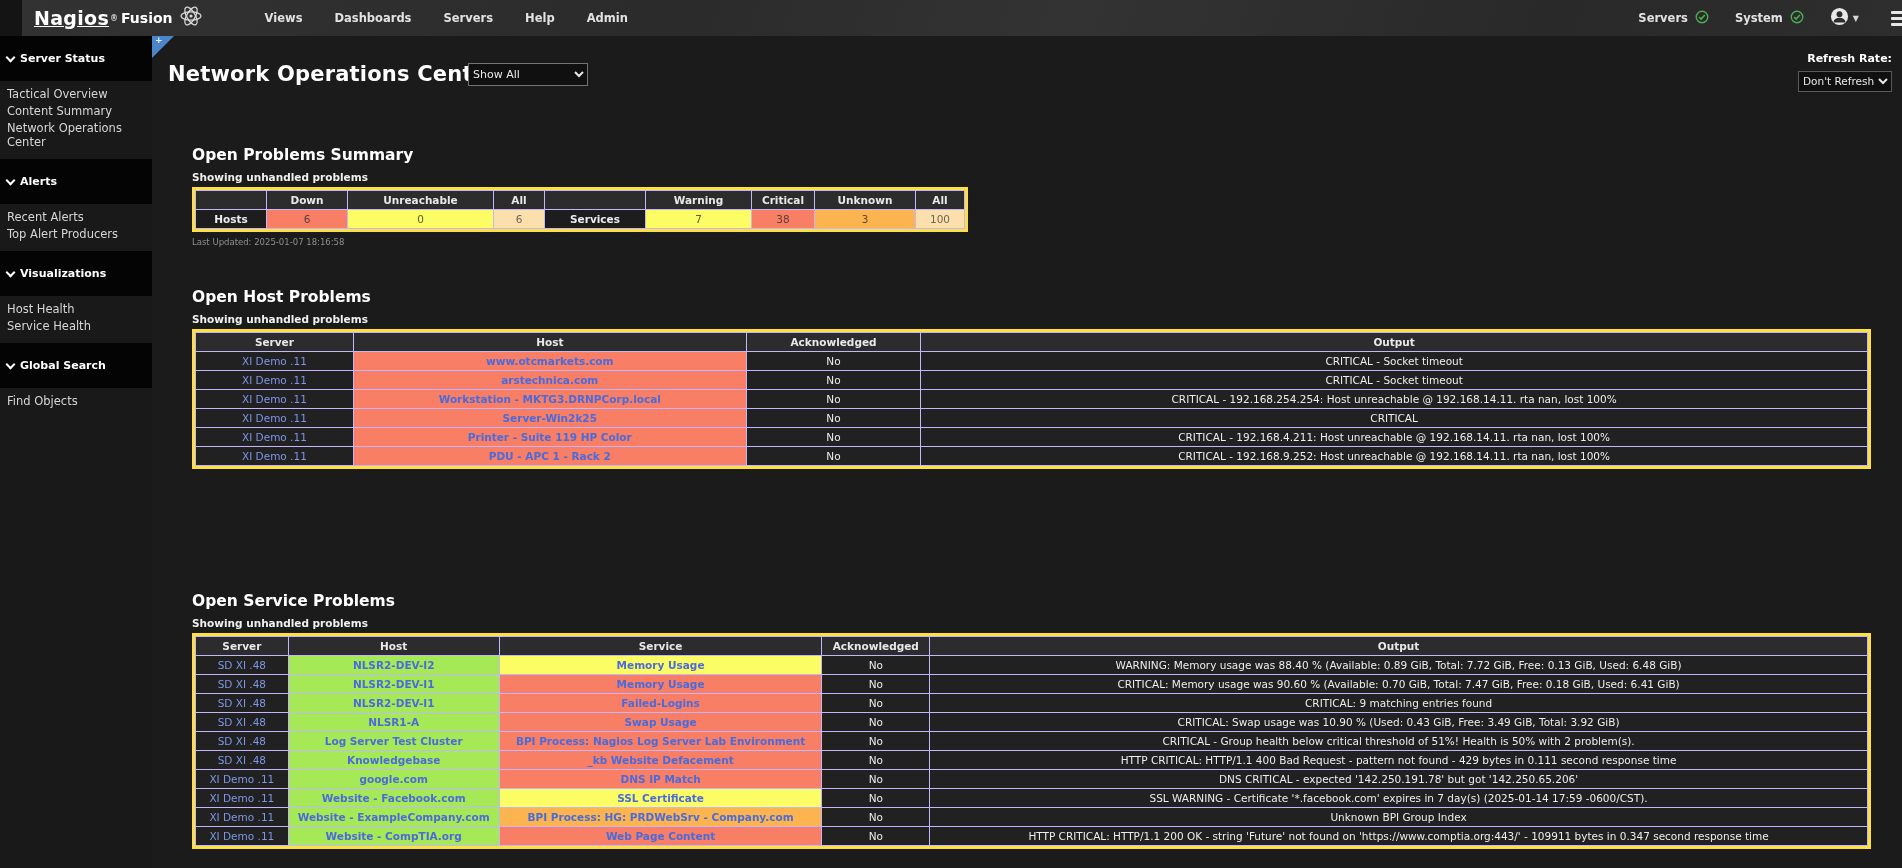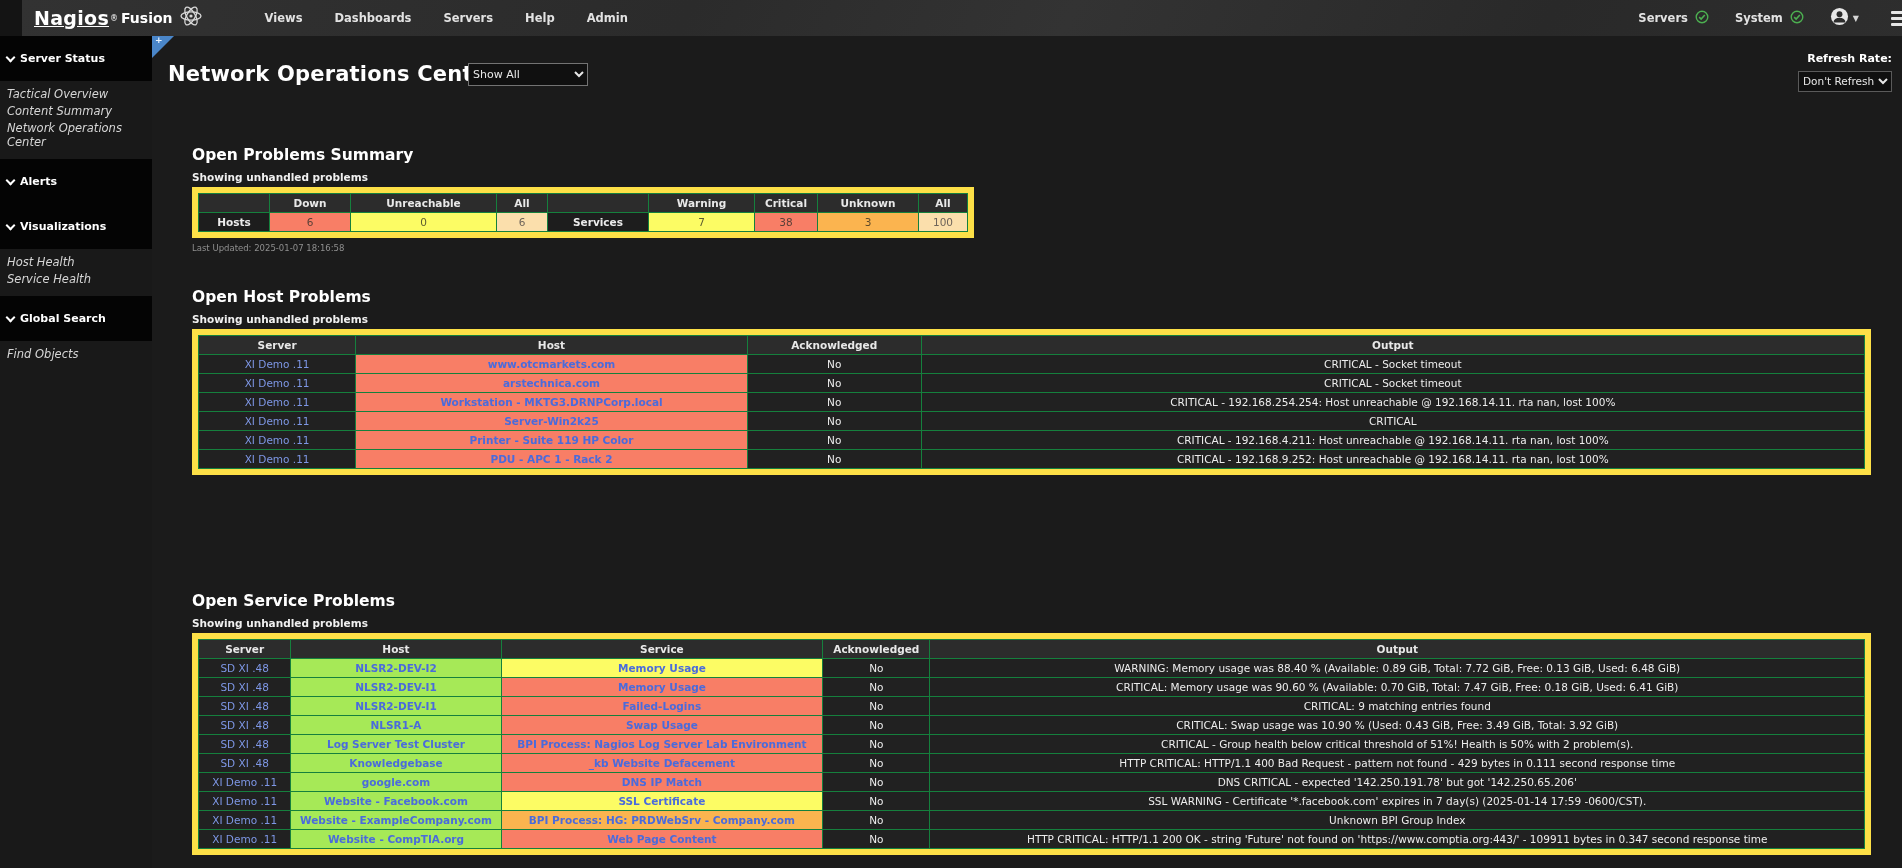--- a/index.html
+++ b/index.html
@@ -26,21 +26,21 @@
   .hamburger { display:flex; flex-direction:column; gap:3px; cursor:pointer; margin-left:6px; }
   .hamburger span { display:block; width:17px; height:3px; background:#e8e8e8; border-radius:1px; }
 
   
   .sidebar { position:absolute; left:0; top:36px; width:152px; height:832px; background:#191919; }
   .side-header { background:#040404; color:#fff; font-size:11px; font-weight:bold;
                  padding:16px 7px; display:flex; align-items:center; gap:6px; cursor:pointer; }
   .chev { width:7px; height:7px; border-left:2px solid #fff; border-bottom:2px solid #fff;
           transform:rotate(-45deg); margin-top:-3px; flex:0 0 auto; }
   .side-list { padding:6px 7px 10px 7px; display:flex; flex-direction:column; gap:3px; }
-  .side-item { color:#d6d6d6; font-size:11.5px; text-decoration:none; cursor:pointer;font-style:italic; }
+  .side-item { color:#d6d6d6; font-size:11.5px; text-decoration:none; cursor:pointer; }
 
   
   .main { position:absolute; left:152px; top:36px; width:1750px; height:832px; background:#1b1b1b; }
   .flag { position:absolute; left:0; top:0; width:0; height:0;
           border-top:22px solid #4a86c9; border-right:22px solid transparent; cursor:pointer; }
   .flag-plus { position:absolute; left:3px; top:-1px; color:#eaf4ff; font-size:9px; font-weight:bold; }
 
   .page-header { position:absolute; left:16px; top:14px; right:10px; height:60px; }
   .page-title { color:#fff; font-size:21px; font-weight:bold; letter-spacing:.2px;
                 position:absolute; left:0; top:12px; }
@@ -52,22 +52,22 @@
   .refresh-select { width:94px; height:21px; background:#101010; color:#e8e8e8;
                     border:1px solid #5a5a5a; font-size:10.5px; font-family:"DejaVu Sans", sans-serif; }
 
   .section { position:absolute; left:40px; right:31px; }
   .sec-summary  { top:110px; }
   .sec-hosts    { top:252px; }
   .sec-services { top:556px; }
   .sec-title { color:#fff; font-size:15.5px; font-weight:bold; margin-bottom:7px; }
   .sec-sub { color:#f0f0f0; font-size:10.5px; font-weight:bold; margin-bottom:4px; }
 
-  table.data-table { border-collapse:separate; border-spacing:1px; background:#15803d;
-                     border:6px solid #fde047; table-layout:fixed; }
+  table.data-table { border-collapse:separate; border-spacing:1px; background:#c4b5fd;
+                     border:3px solid #fde047; table-layout:fixed; }
   .data-table th { background:#2c2c2c; color:#e8e8e8; font-size:10.5px; font-weight:bold;
                    height:18px; padding:1px 4px; text-align:center; }
   .data-table td { font-size:10.5px; height:18px; padding:1px 4px; text-align:center;
                    background:#212121; color:#ededed; overflow:hidden; white-space:nowrap; }
   td.cell-label    { background:#1d1d1d; color:#ececec; font-weight:bold; }
   td.cell-critical { background:var(--c-critical); color:#5b4038; }
   td.cell-warning  { background:var(--c-warning);  color:#5c5c30; }
   td.cell-unknown  { background:var(--c-unknown);  color:#5f4a28; }
   td.cell-all      { background:var(--c-all);      color:#6e645a; }
   td.cell-ok       { background:var(--c-ok); }
@@ -145,20 +145,24 @@
     </div>
     <div class="side-list">
       <a class="side-item">Tactical Overview</a>
       <a class="side-item">Content Summary</a>
       <a class="side-item">Network Operations Center</a>
     </div>
     <div class="side-header">
       <span class="chev"></span>
       <span>Alerts</span>
     </div>
+    <div class="side-list">
+      <a class="side-item">Recent Alerts</a>
+      <a class="side-item">Top Alert Producers</a>
+    </div>
     <div class="side-header">
       <span class="chev"></span>
       <span>Visualizations</span>
     </div>
     <div class="side-list">
       <a class="side-item">Host Health</a>
       <a class="side-item">Service Health</a>
     </div>
     <div class="side-header">
       <span class="chev"></span>

